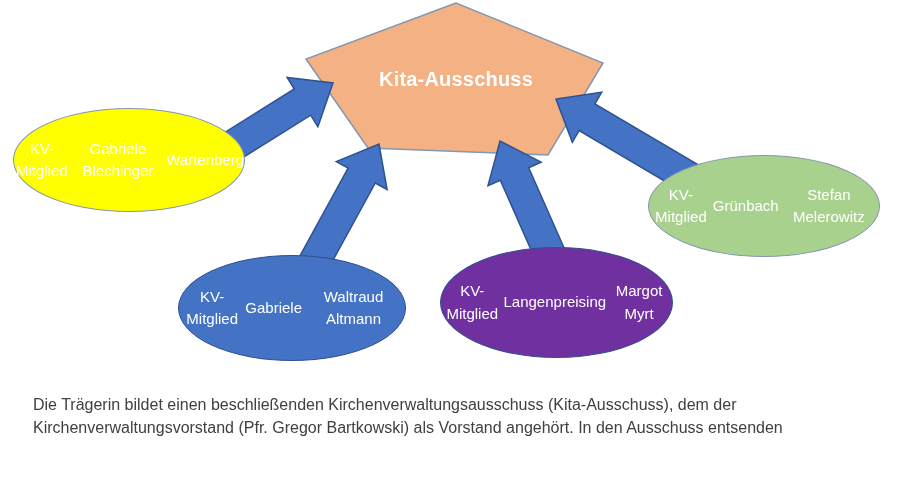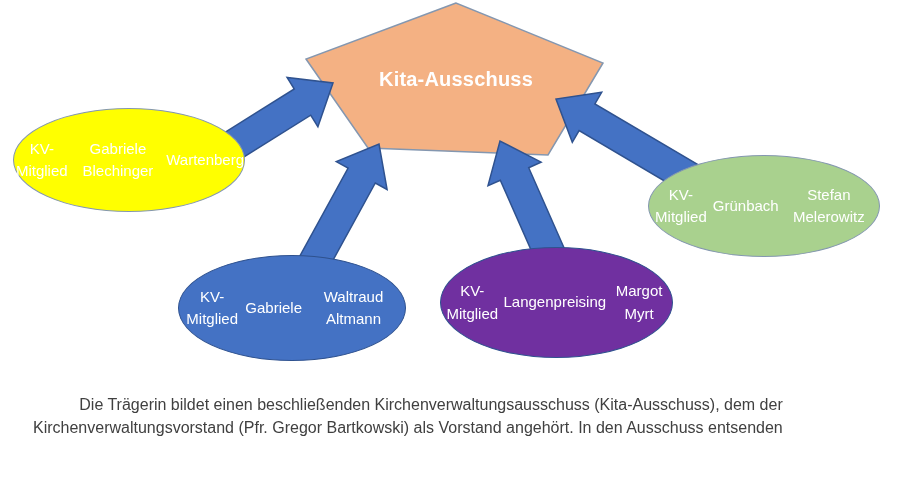--- a/index.html
+++ b/index.html
@@ -44,21 +44,21 @@
   .ellipse-bockhorn    { left: 178px; top: 255px; width: 228px; height: 106px; }
   .ellipse-langenpreising { left: 440px; top: 247px; width: 233px; height: 111px; }
   .ellipse-gruenbach   { left: 648px; top: 155px; width: 232px; height: 102px; }
   .caption {
     position: absolute;
     left: 33px; top: 393px;
     color: #404040;
     font-size: 16px;
     line-height: 23px;
   }
-  .caption div { white-space: nowrap; text-align: right; }
+  .caption div { white-space: nowrap; }
 </style>
 </head>
 <body>
 
 <div class="canvas">
 
   <svg class="shapes" viewBox="0 0 900 390" aria-hidden="true">
     <polygon points="456,3 306,59 368,148 548,155 603,63" fill="#F4B183" stroke="#8497B0" stroke-width="1.5"></polygon>
     <polygon class="arrow" fill="#4472C4" stroke="#2F528F" stroke-width="1.5" points="210.2,178.1 310.7,115.2 317.9,126.7 333.0,83.0 287.1,77.5 294.3,89.0 193.8,151.9"></polygon>
     <polygon class="arrow" fill="#4472C4" stroke="#2F528F" stroke-width="1.5" points="324.6,275.5 375.3,183.0 387.1,189.5 379.0,144.0 336.3,161.6 348.1,168.1 297.4,260.5"></polygon>

